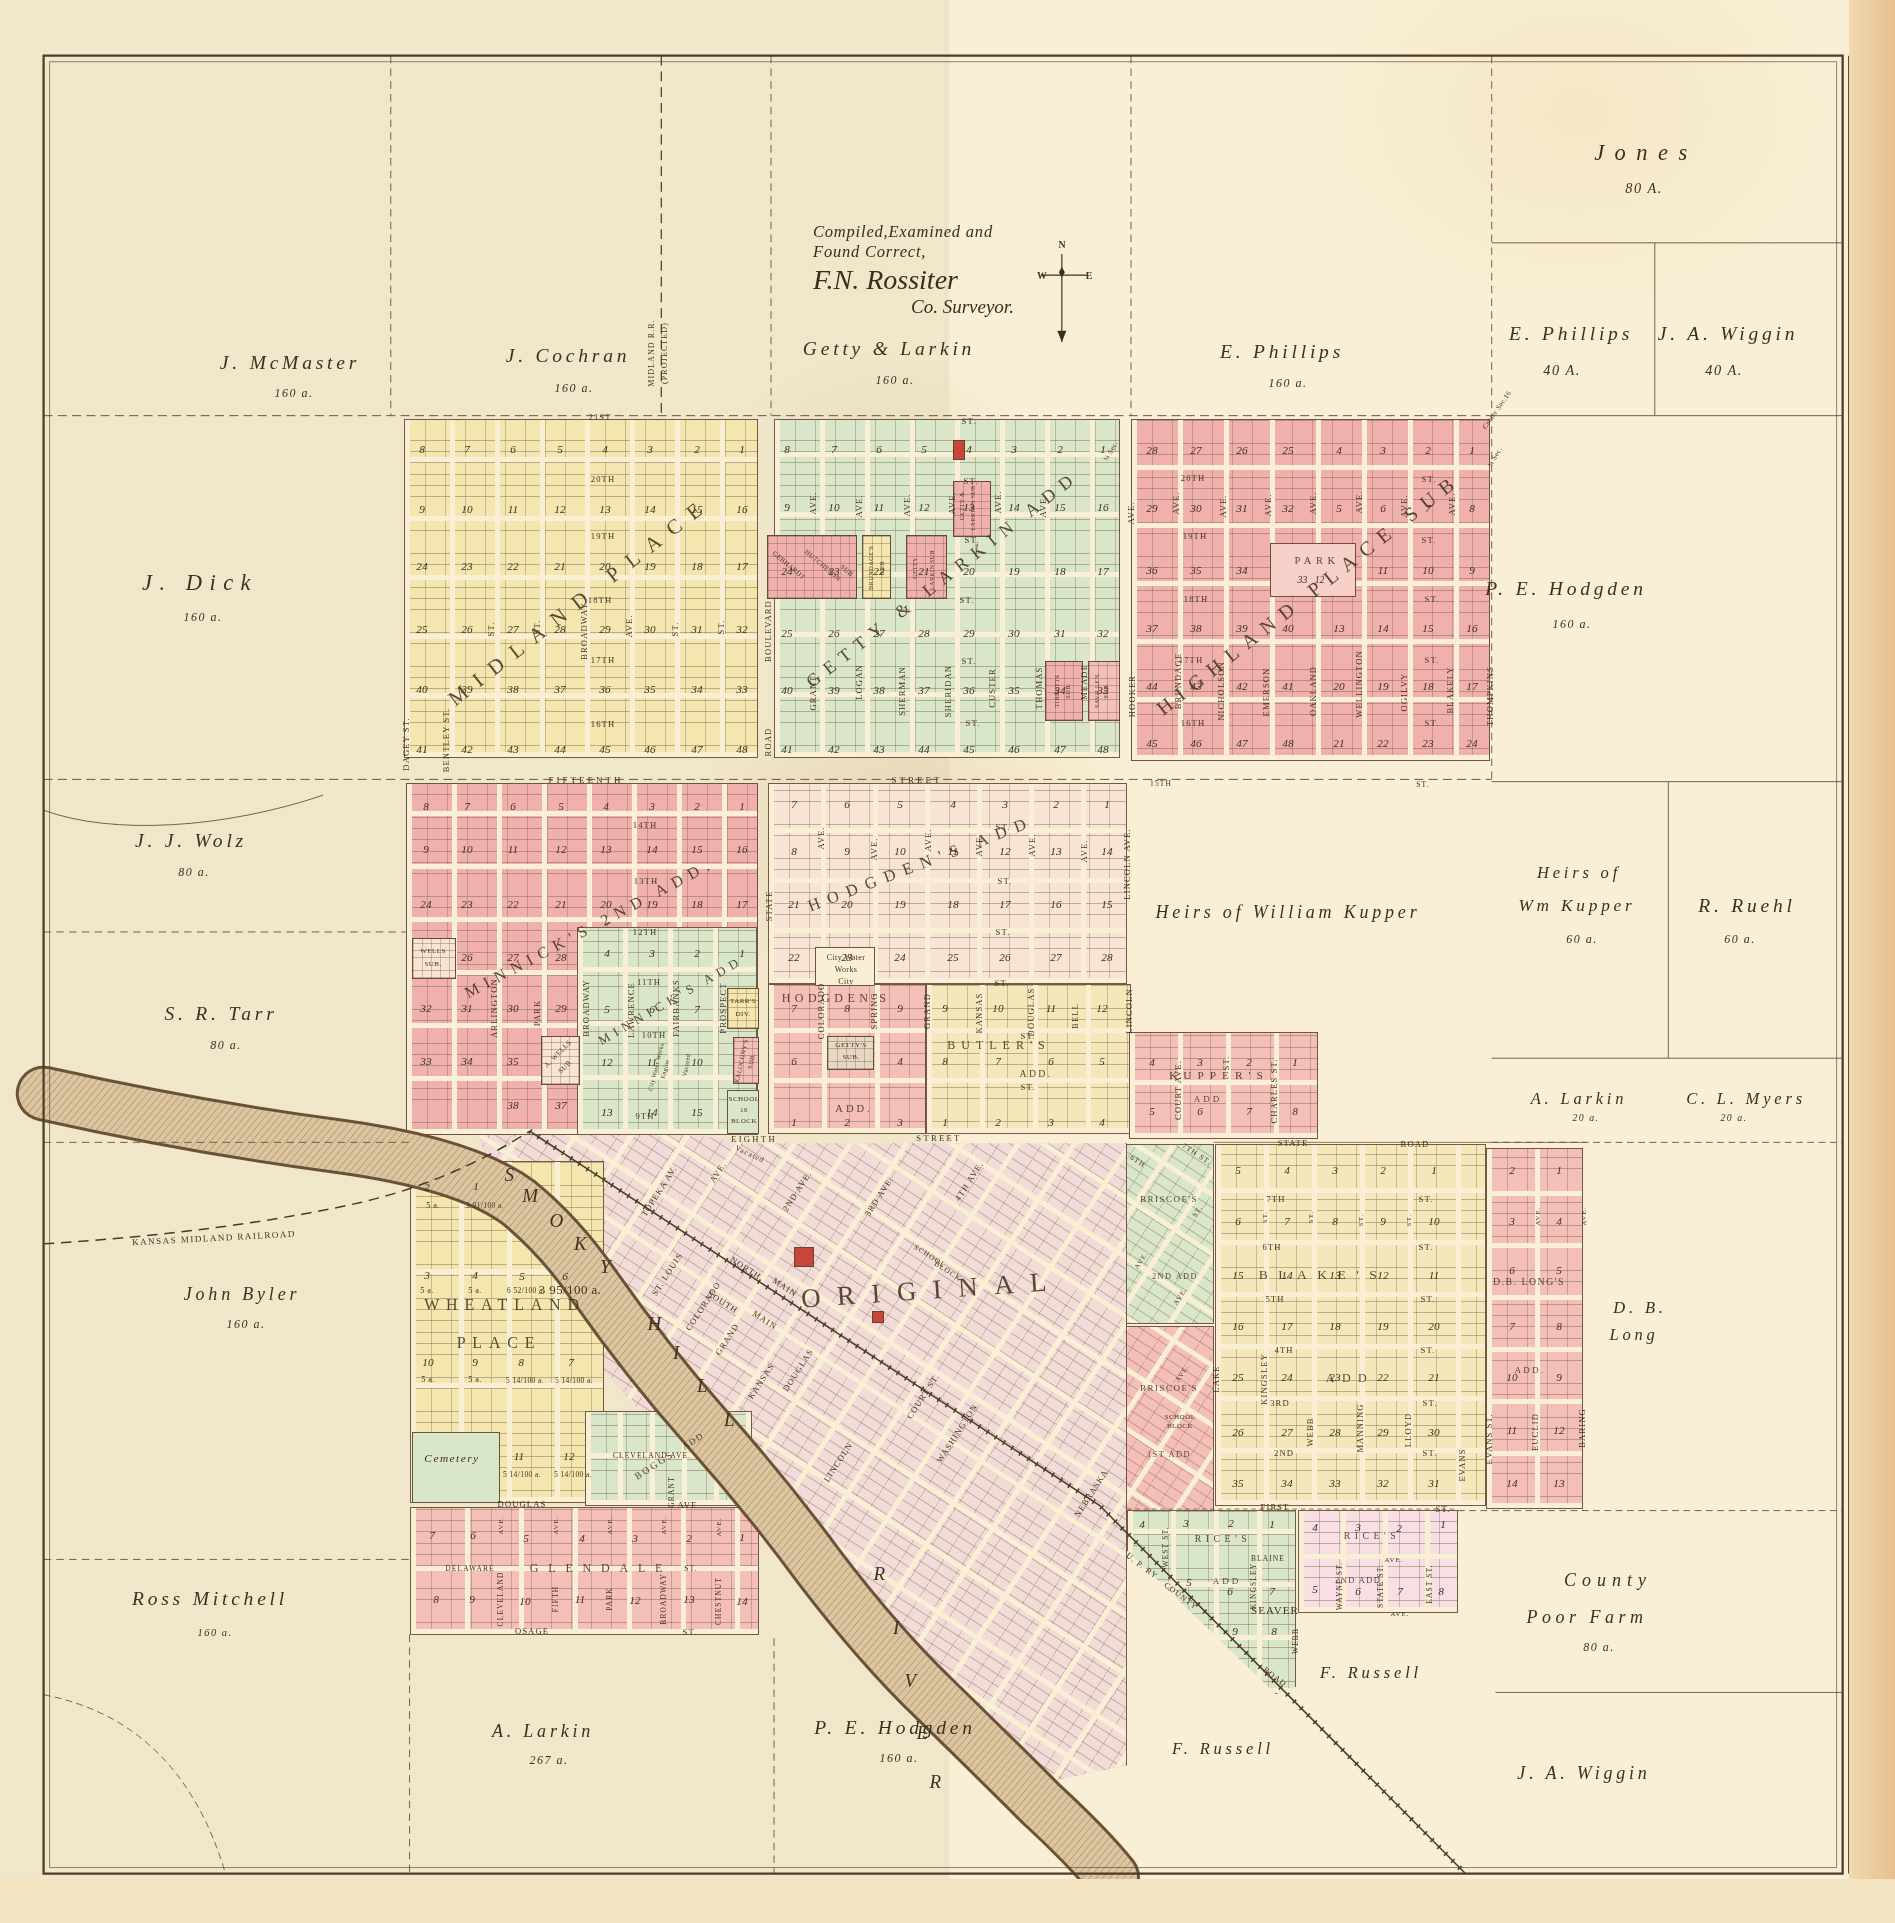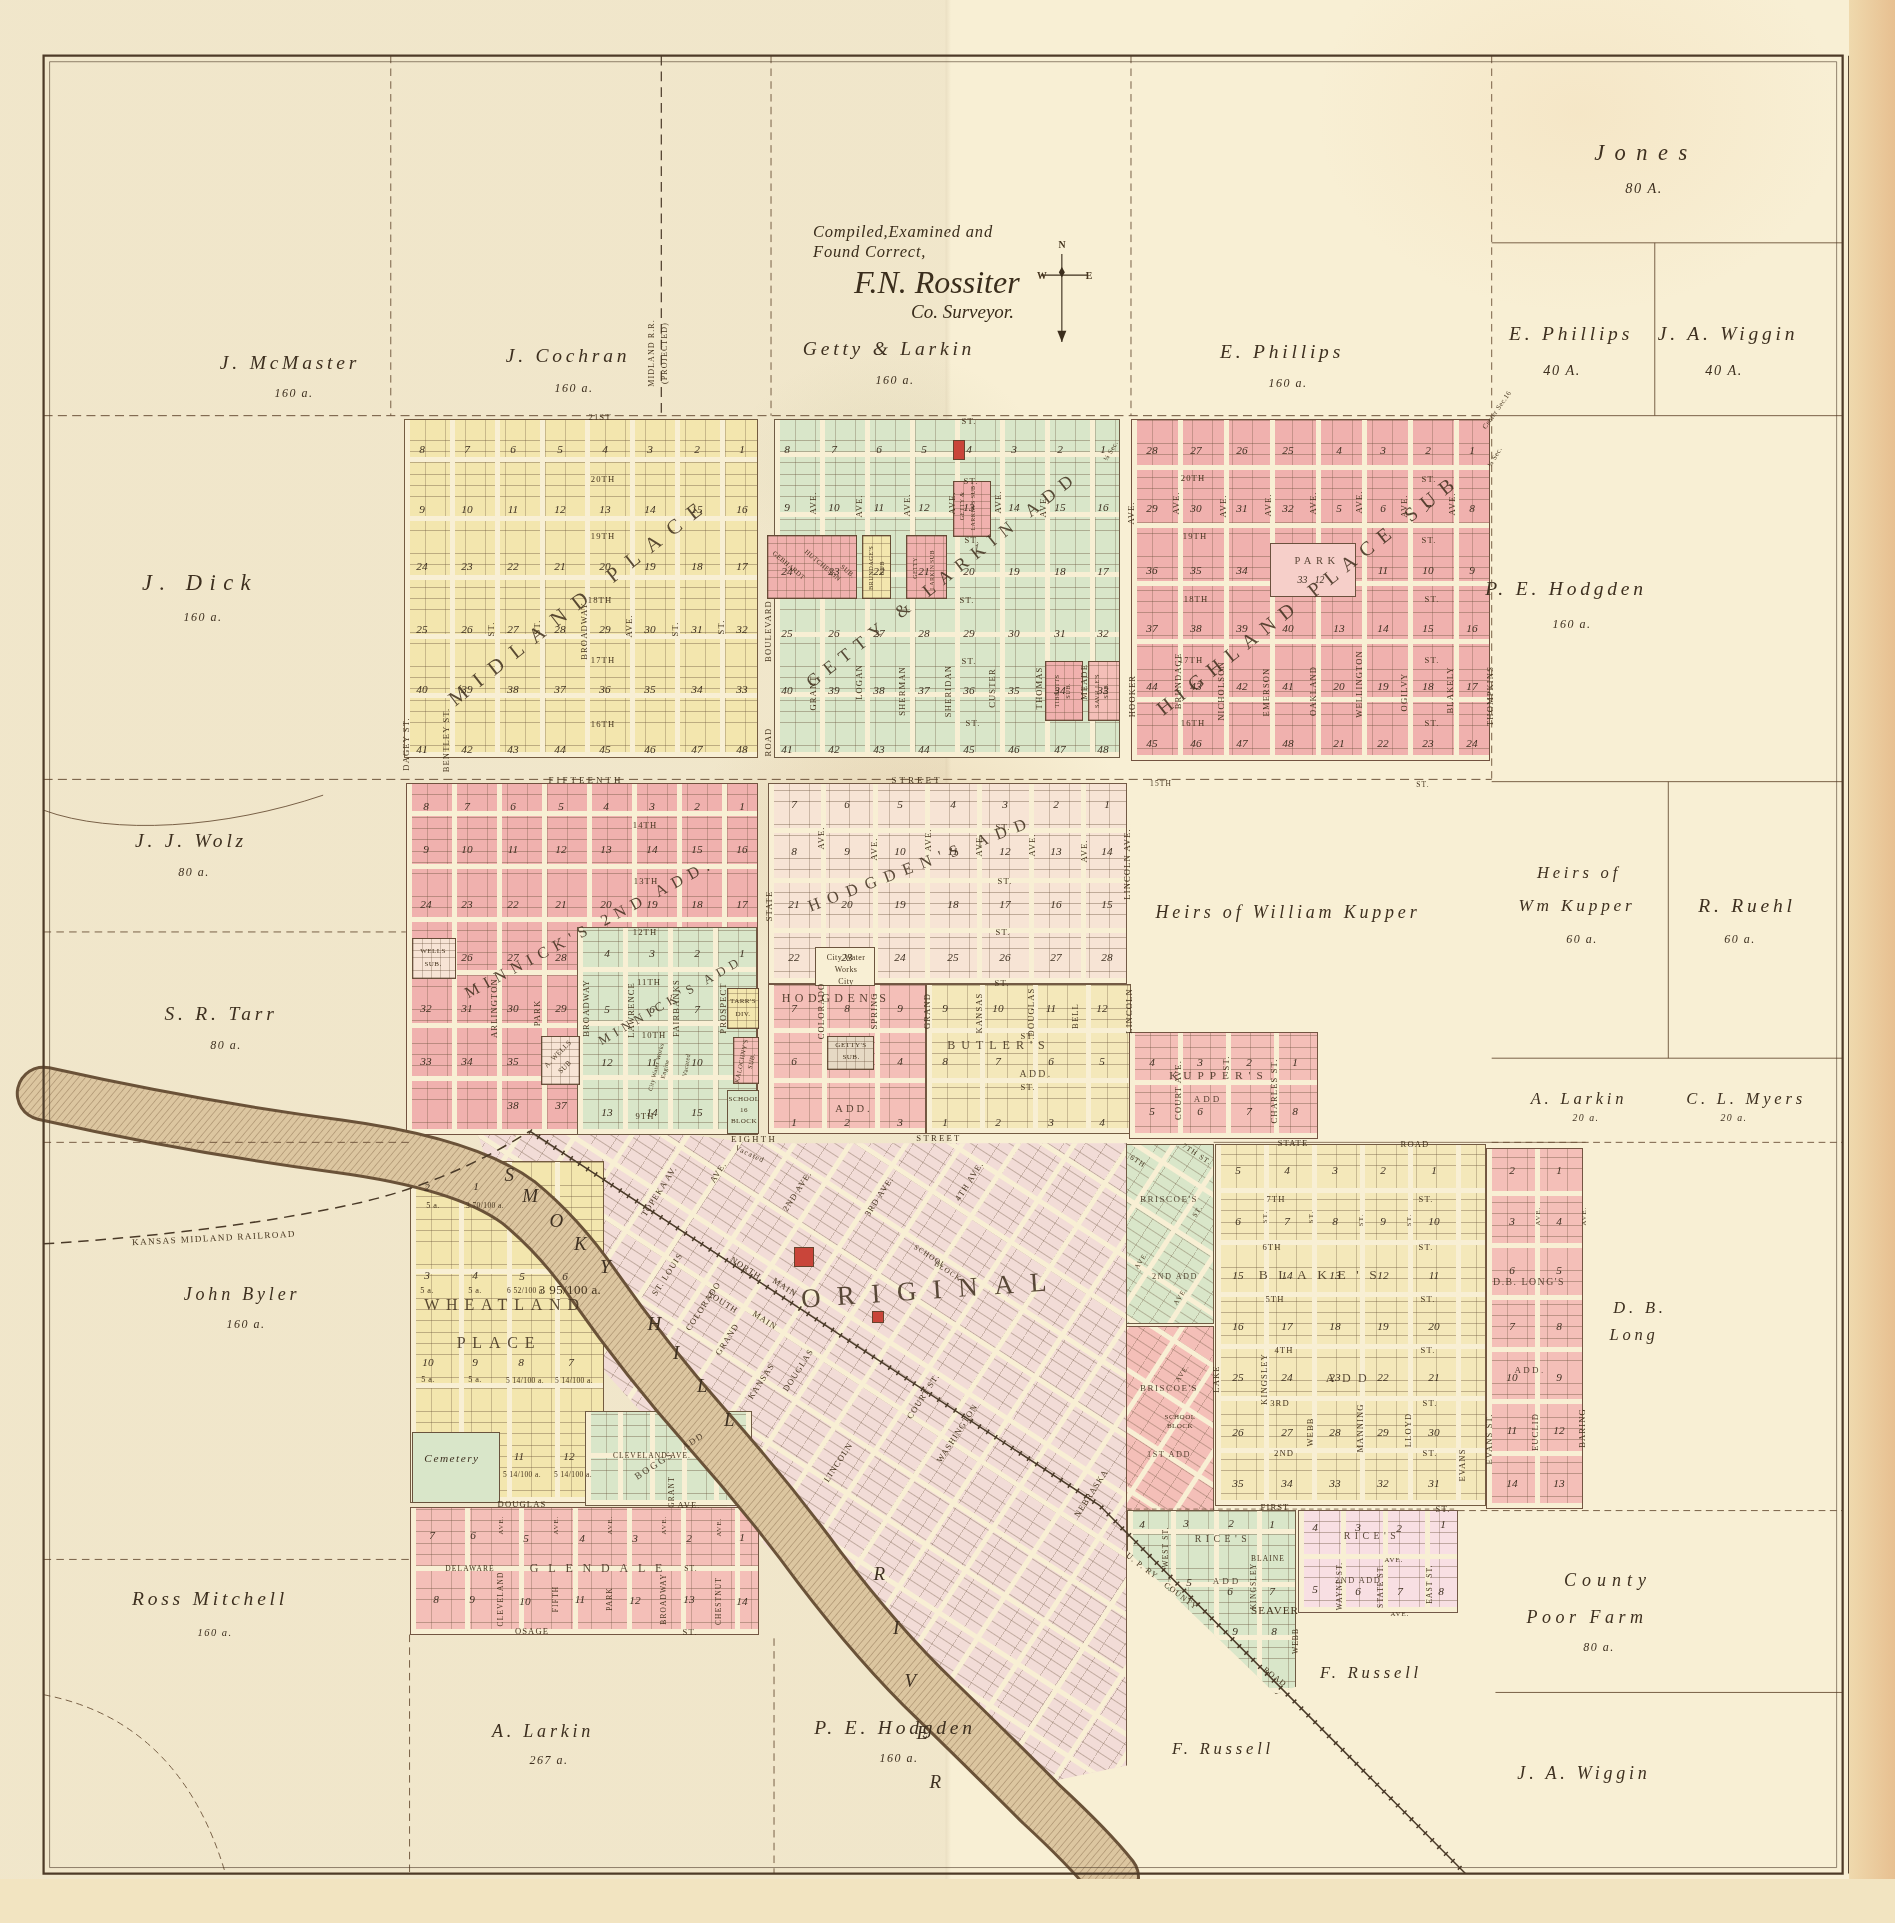--- a/index.html
+++ b/index.html
@@ -50,21 +50,21 @@
   .annot{font-size:16.5px;color:#dc8e55;font-style:italic;letter-spacing:1.5px;}
   
   #titleblock{position:absolute;left:815px;top:89px;width:286px;text-align:center;color:#3a2d1c;}
   #titleblock .t1{font-size:19px;letter-spacing:10.5px;}
   #titleblock .t2{font-size:41px;letter-spacing:3.8px;font-weight:bold;margin-top:1.5px;}
   #titleblock .t3{font-size:16px;letter-spacing:6px;margin-top:4.5px;}
   #titleblock .t4{font-size:16px;letter-spacing:7.5px;margin-top:4.5px;}
   #titleblock .t5{font-size:9.8px;letter-spacing:1.9px;margin-top:6px;}
   #certify{position:absolute;left:813px;top:222px;width:248px;text-align:left;color:#3a2d1c;font-style:italic;}
   #certify .c1,#certify .c2{font-size:16.5px;letter-spacing:0.8px;}
-  #certify .sig{font-size:32px;margin-left:41px;margin-top:1.5px;}
+  #certify .sig{font-size:28px;margin-top:1.5px;}
   #certify .svy{font-size:19px;margin-left:98px;}
 </style>
 </head>
 <body>
 
 <div id="stage">
   <div id="sheet"></div>
   <div id="plats">
       <div class="plat diag" style="left: 462px; top: 1093px; width: 665px; height: 699px; background-color: rgb(242, 220, 215); clip-path: polygon(0.8% 1.6%, 43.8% 7.2%, 100% 7.2%, 100% 96.2%, 83.5% 99.5%, 60.8% 79%, 38.1% 57.5%, 19.9% 38.2%, 7.4% 19.9%);">
         <div class="dg"></div>
@@ -764,21 +764,21 @@
       <span class="lb tiny" style="left: 973px; top: 508px; font-size: 6px; transform: translate(-50%, -50%) rotate(-90deg);">LARKIN'S SUB</span>
       <span class="lb tiny" style="left: 915px; top: 568px; font-size: 6px; transform: translate(-50%, -50%) rotate(-90deg);">GETTY</span>
       <span class="lb tiny" style="left: 932px; top: 570px; font-size: 6px; transform: translate(-50%, -50%) rotate(-90deg);">LARKIN SUB</span>
       <span class="lb tiny" style="left: 1056px; top: 691px; font-size: 6.4px; transform: translate(-50%, -50%) rotate(-90deg);">TIBBETTS</span>
       <span class="lb tiny" style="left: 1067px; top: 691px; font-size: 6.4px; transform: translate(-50%, -50%) rotate(-90deg);">SUB.</span>
       <span class="lb tiny" style="left: 1096px; top: 691px; font-size: 6.4px; transform: translate(-50%, -50%) rotate(-90deg);">SAVILLE'S</span>
       <span class="lb tiny" style="left: 1105px; top: 691px; font-size: 6.4px; transform: translate(-50%, -50%) rotate(-90deg);">SUB.</span>
       <span class="lb bnum" style="left: 427px; top: 1187px; transform: translate(-50%, -50%) rotate(0deg);">2</span>
       <span class="lb bnum" style="left: 476px; top: 1186px; transform: translate(-50%, -50%) rotate(0deg);">1</span>
       <span class="lb tiny" style="left: 433px; top: 1205px; font-size: 8.3px; transform: translate(-50%, -50%) rotate(0deg);">5 a.</span>
-      <span class="lb tiny" style="left: 485px; top: 1205px; font-size: 7.5px; transform: translate(-50%, -50%) rotate(0deg);">3 70/100 a.</span>
+      <span class="lb tiny" style="left: 485px; top: 1205px; font-size: 7.5px; transform: translate(-50%, -50%) rotate(0deg);">3 91/100 a.</span>
       <span class="lb bnum" style="left: 427px; top: 1275px; transform: translate(-50%, -50%) rotate(0deg);">3</span>
       <span class="lb bnum" style="left: 475px; top: 1275px; transform: translate(-50%, -50%) rotate(0deg);">4</span>
       <span class="lb bnum" style="left: 522px; top: 1276px; transform: translate(-50%, -50%) rotate(0deg);">5</span>
       <span class="lb bnum" style="left: 565px; top: 1276px; transform: translate(-50%, -50%) rotate(0deg);">6</span>
       <span class="lb tiny" style="left: 427px; top: 1290px; font-size: 8.3px; transform: translate(-50%, -50%) rotate(0deg);">5 a.</span>
       <span class="lb tiny" style="left: 475px; top: 1290px; font-size: 8.3px; transform: translate(-50%, -50%) rotate(0deg);">5 a.</span>
       <span class="lb tiny" style="left: 526px; top: 1290px; font-size: 7.5px; transform: translate(-50%, -50%) rotate(0deg);">6 52/100 a.</span>
       <span class="lb tiny" style="left: 570px; top: 1290px; font-size: 13px; transform: translate(-50%, -50%) rotate(0deg);">3 95/100 a.</span>
       <span class="lb bnum" style="left: 428px; top: 1362px; transform: translate(-50%, -50%) rotate(0deg);">10</span>
       <span class="lb bnum" style="left: 475px; top: 1362px; transform: translate(-50%, -50%) rotate(0deg);">9</span>

